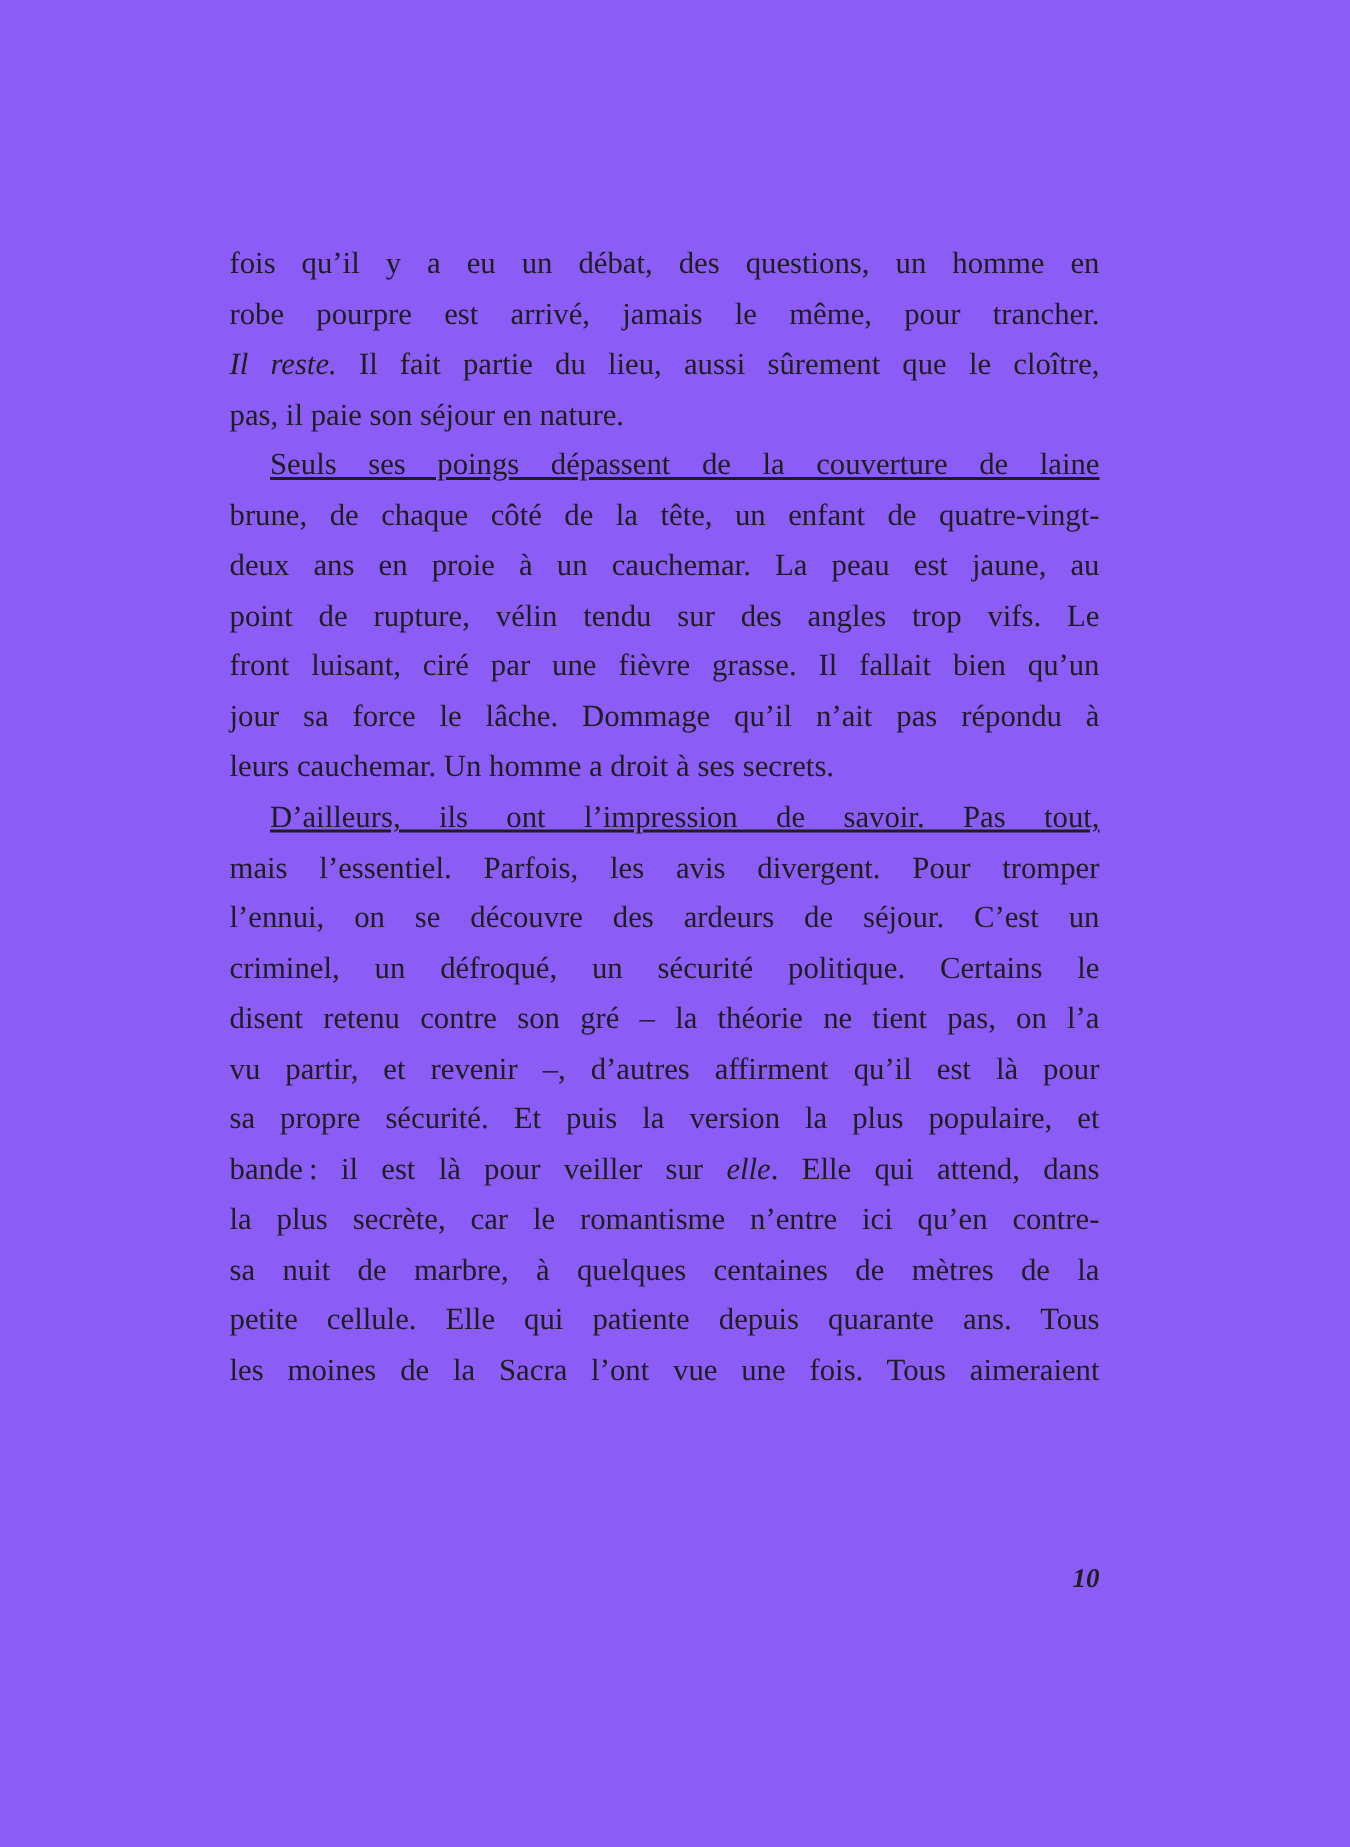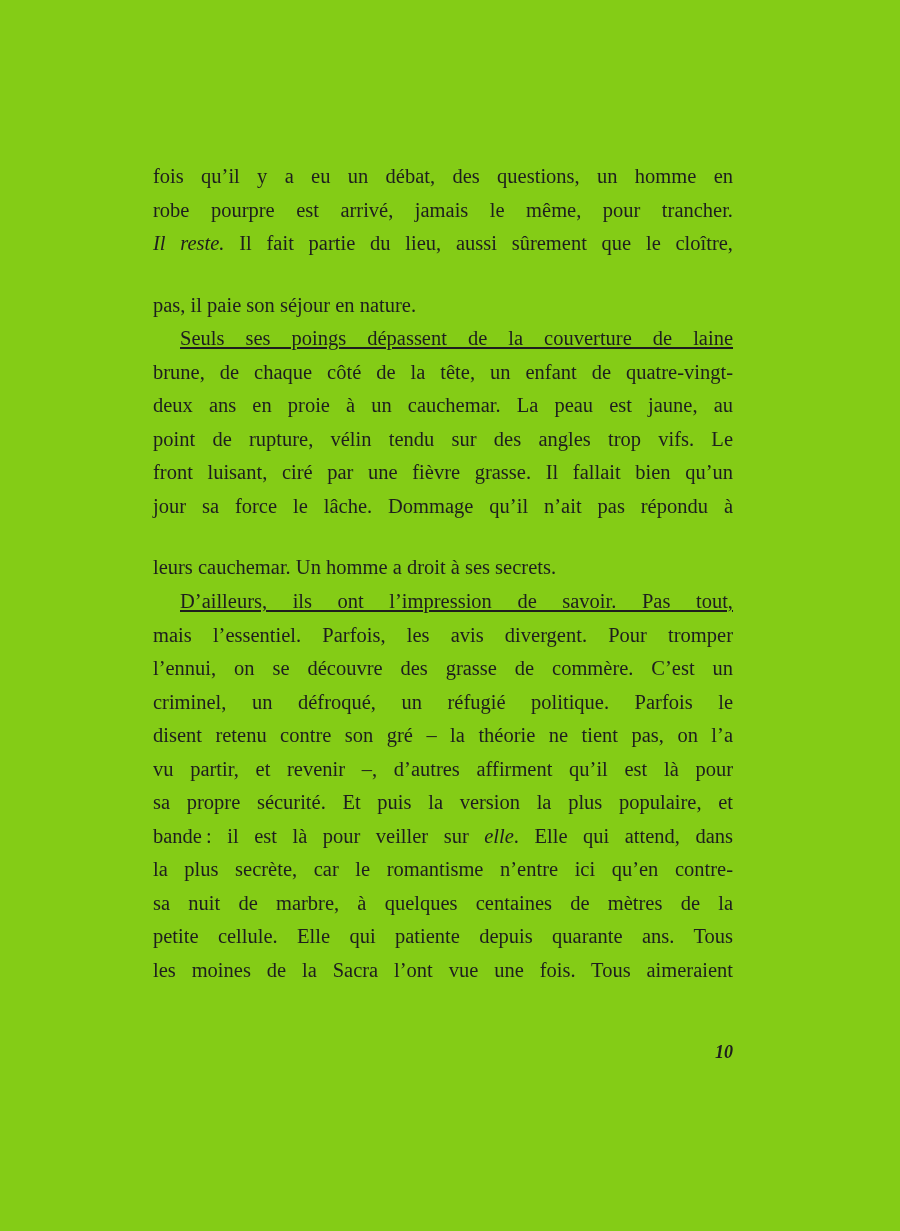--- a/index.html
+++ b/index.html
@@ -11,39 +11,38 @@
     position: relative;
     width: 900px;
     height: 1231px;
     overflow: hidden;
     font-family: "Liberation Serif", "DejaVu Serif", serif;
     color: #1e1e1e;
   }
   .page {
     position: absolute;
     inset: 0;
-    background: #84cc16;
+    background: #8b5cf6;
   }
   .text-block {
     position: absolute;
     left: 153px;
     top: 160px;
     width: 580px;
     font-size: 20.5px;
     line-height: 33.55px;
     color: #1e1e1e;
   }
   .line {
     text-align: justify;
     text-align-last: justify;
   }
   .line.last {
     text-align: left;
     text-align-last: left;
-    margin-top: 28px;
   }
   .line.indent {
     text-indent: 27px;
     text-decoration: underline;
   }
   .line em {
     font-style: italic;
   }
   .page-number {
     position: absolute;
@@ -68,22 +67,22 @@
       <div class="line last"><span>pas, il paie son séjour en nature.</span></div>
       <div class="line indent"><span>Seuls ses poings dépassent de la couverture de laine</span></div>
       <div class="line"><span>brune, de chaque côté de la tête, un enfant de quatre-vingt-</span></div>
       <div class="line"><span>deux ans en proie à un cauchemar. La peau est jaune, au</span></div>
       <div class="line"><span>point de rupture, vélin tendu sur des angles trop vifs. Le</span></div>
       <div class="line"><span>front luisant, ciré par une fièvre grasse. Il fallait bien qu’un</span></div>
       <div class="line"><span>jour sa force le lâche. Dommage qu’il n’ait pas répondu à</span></div>
       <div class="line last"><span>leurs cauchemar. Un homme a droit à ses secrets.</span></div>
       <div class="line indent"><span>D’ailleurs, ils ont l’impression de savoir. Pas tout,</span></div>
       <div class="line"><span>mais l’essentiel. Parfois, les avis divergent. Pour tromper</span></div>
-      <div class="line"><span>l’ennui, on se découvre des grasse de commère. C’est un</span></div>
-      <div class="line"><span>criminel, un défroqué, un réfugié politique. Parfois le</span></div>
+      <div class="line"><span>l’ennui, on se découvre des ardeurs de séjour. C’est un</span></div>
+      <div class="line"><span>criminel, un défroqué, un sécurité politique. Certains le</span></div>
       <div class="line"><span>disent retenu contre son gré – la théorie ne tient pas, on l’a</span></div>
       <div class="line"><span>vu partir, et revenir –, d’autres affirment qu’il est là pour</span></div>
       <div class="line"><span>sa propre sécurité. Et puis la version la plus populaire, et</span></div>
       <div class="line"><span>bande : il est là pour veiller sur </span><em>elle</em><span>. Elle qui attend, dans</span></div>
       <div class="line"><span>la plus secrète, car le romantisme n’entre ici qu’en contre-</span></div>
       <div class="line"><span>sa nuit de marbre, à quelques centaines de mètres de la</span></div>
       <div class="line"><span>petite cellule. Elle qui patiente depuis quarante ans. Tous</span></div>
       <div class="line"><span>les moines de la Sacra l’ont vue une fois. Tous aimeraient</span></div>
     </div>
   <div class="page-number">10</div>

